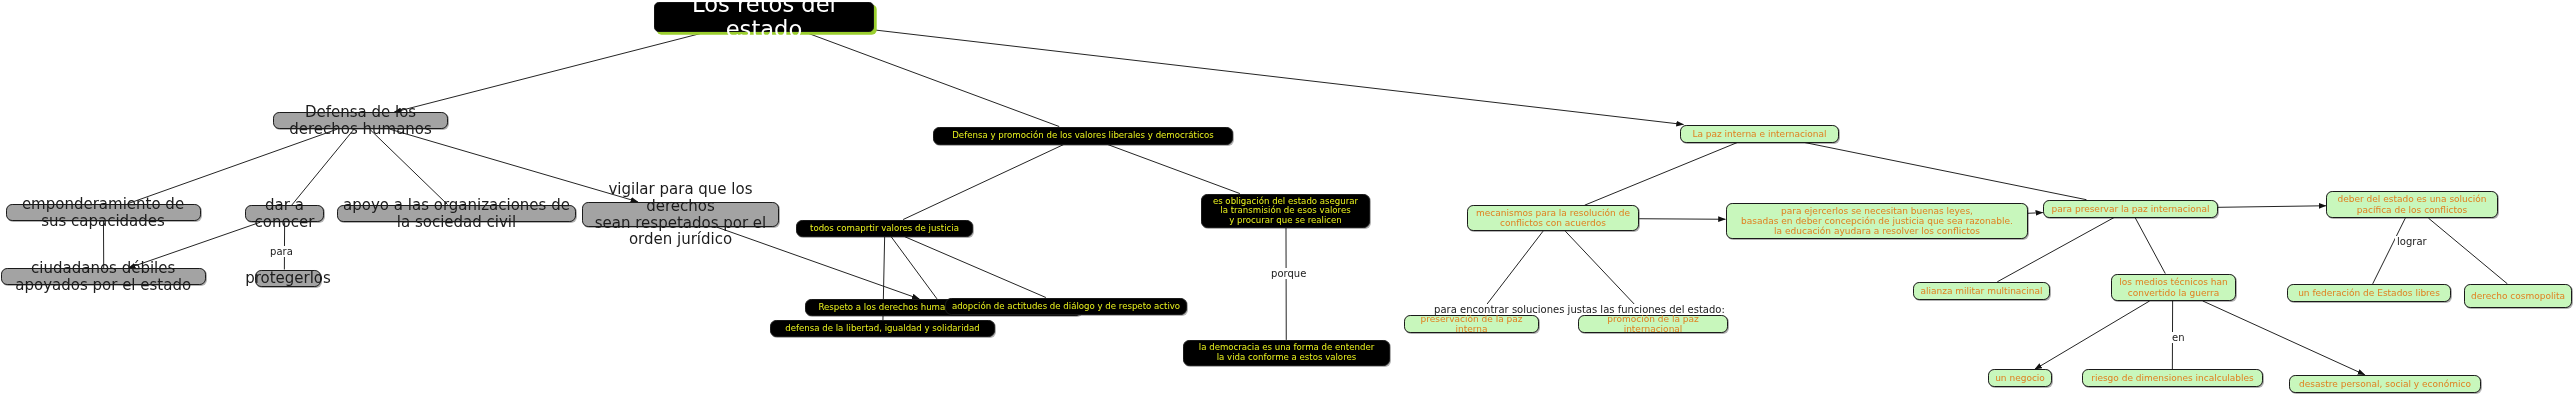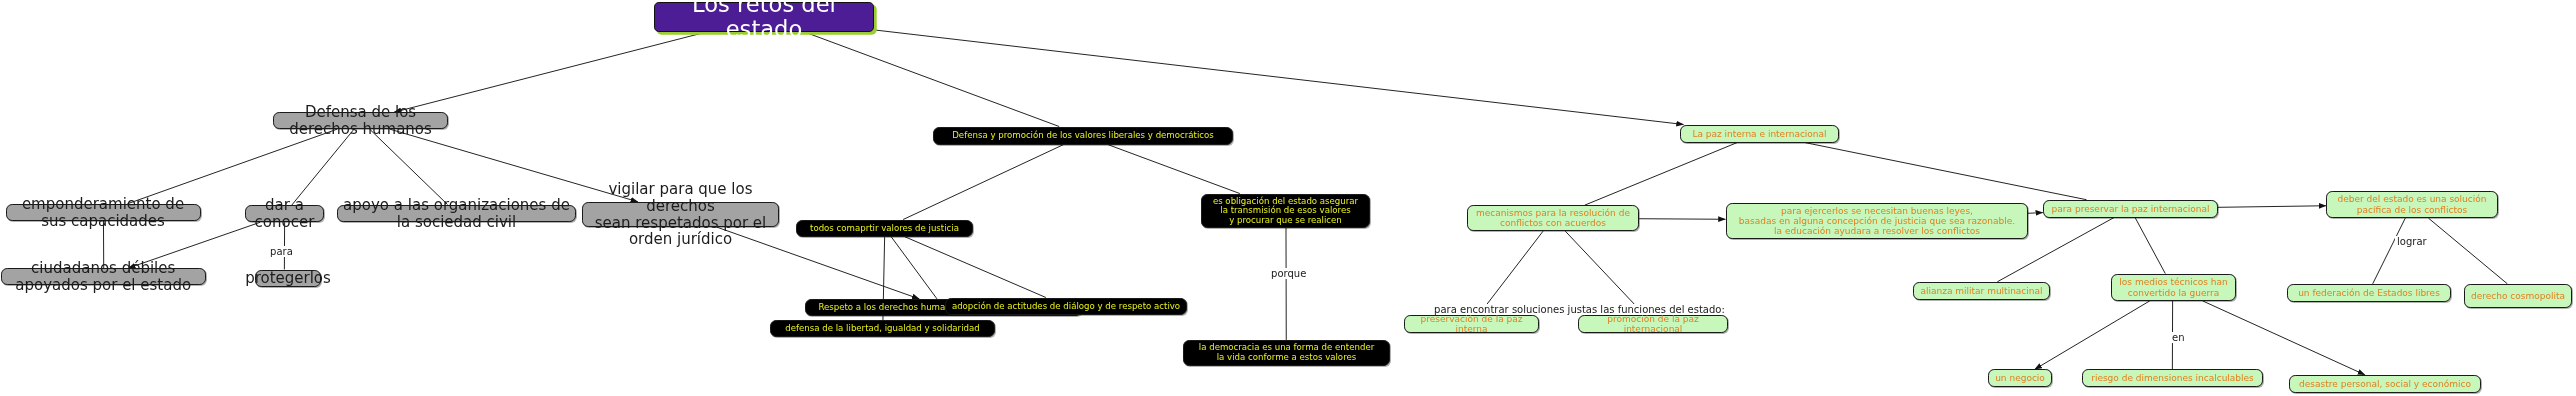--- a/index.html
+++ b/index.html
@@ -30,21 +30,21 @@
     border: 1.1px solid #1a1a1a;
     border-radius: 6.2px;
     line-height: 1.12;
     white-space: pre-line;
     padding: 1.4px 4.8px;
     z-index: 5;
     box-shadow: 1px 1px 0 rgba(0,0,0,0.30);
   }
   
   .v-title {
-    background: #4c1d95;
+    background: #000000;
     color: #ffffff;
     border: 1.4px solid #111111;
     border-radius: 4.8px;
     font-size: 22.6px;
     box-shadow: 2.7px 2.7px 0 #9ace2e;
   }
   .v-bright {           
     background: #a3a3a3;
     color: #1c1c1c;
     font-size: 15px;
@@ -130,21 +130,21 @@
       <div class="node v-deep" style="left: 945px; top: 298px; width: 242px; height: 17px;">adopción de actitudes de diálogo y de respeto activo</div>
       <div class="node v-deep" style="left: 770px; top: 320px; width: 225px; height: 17px;">defensa de la libertad, igualdad y solidaridad</div>
       <div class="node v-deep" style="left: 1201px; top: 194px; width: 169px; height: 34px;">es obligación del estado asegurar
 la transmisión de esos valores
 y procurar que se realicen</div>
       <div class="node v-deep" style="left: 1183px; top: 340px; width: 207px; height: 26px;">la democracia es una forma de entender
 la vida conforme a estos valores</div>
       <div class="node v-pale" style="left: 1467px; top: 205px; width: 172px; height: 26px;">mecanismos para la resolución de
 conflictos con acuerdos</div>
       <div class="node v-pale" style="left: 1726px; top: 203px; width: 302px; height: 36px;">para ejercerlos se necesitan buenas leyes,
-basadas en alguna concepción de justicia que sea razonable.
+basadas en deber concepción de justicia que sea razonable.
 la educación ayudara a resolver los conflictos</div>
       <div class="node v-pale" style="left: 2043px; top: 200px; width: 175px; height: 18px;">para preservar la paz internacional</div>
       <div class="node v-pale" style="left: 2326px; top: 191px; width: 172px; height: 27px;">deber del estado es una solución
 pacífica de los conflictos</div>
       <div class="node v-pale" style="left: 1404px; top: 315px; width: 135px; height: 18px;">preservación de la paz interna</div>
       <div class="node v-pale" style="left: 1578px; top: 315px; width: 150px; height: 18px;">promoción de la paz internacional</div>
       <div class="node v-pale" style="left: 1913px; top: 282px; width: 137px; height: 18px;">alianza militar multinacinal</div>
       <div class="node v-pale" style="left: 2111px; top: 274px; width: 125px; height: 27px;">los medios técnicos han
 convertido la guerra</div>
       <div class="node v-pale" style="left: 2287px; top: 284px; width: 164px; height: 18px;">un federación de Estados libres</div>

